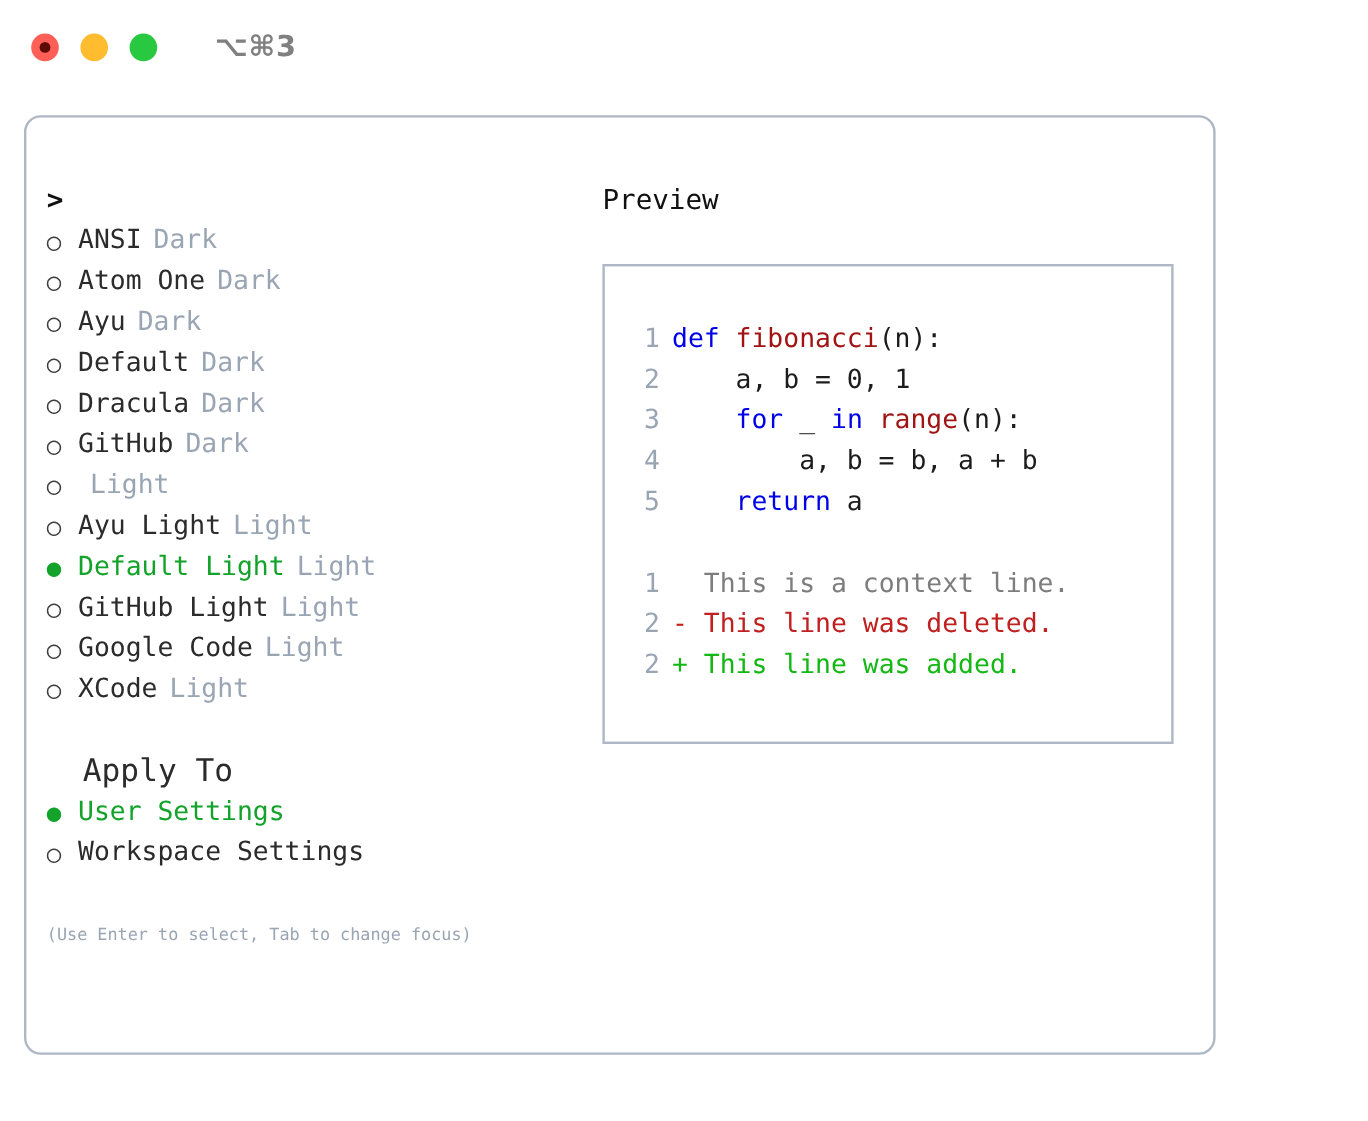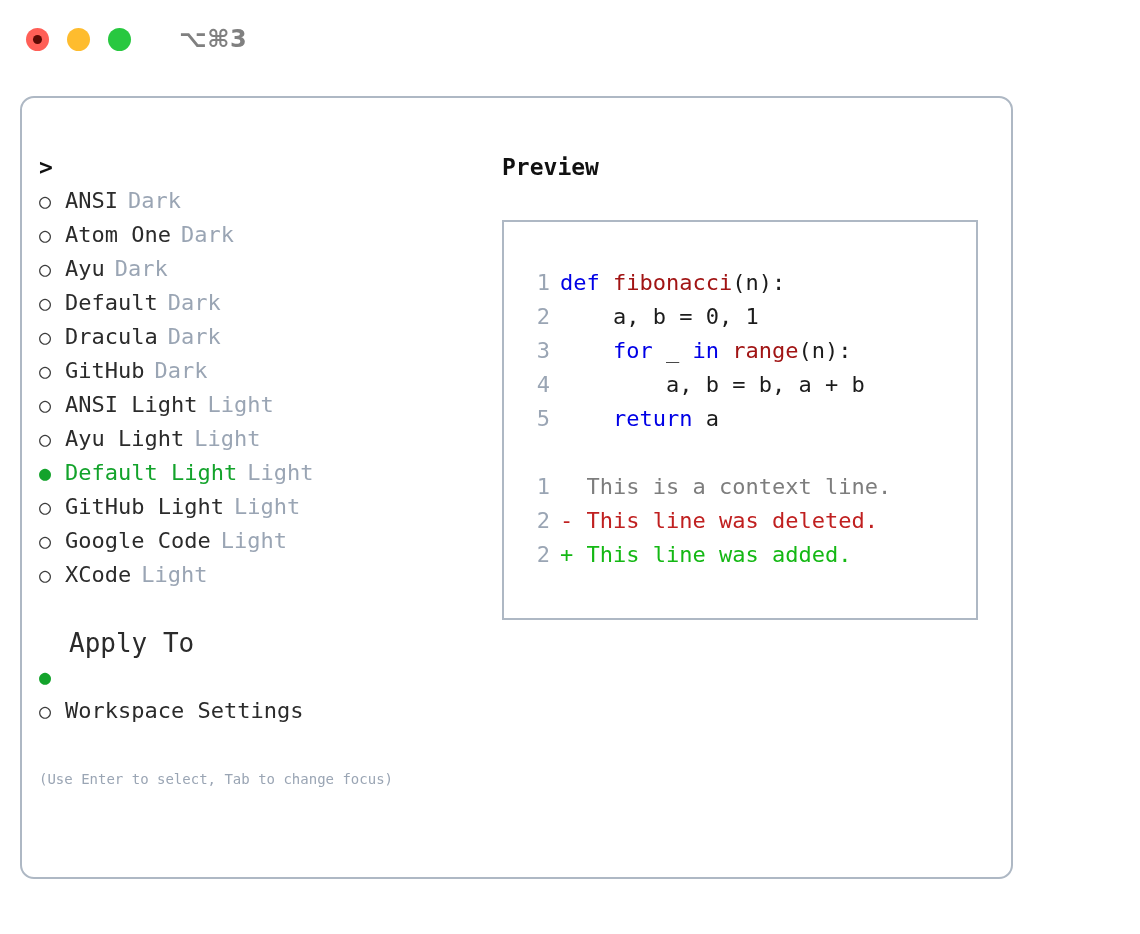--- a/index.html
+++ b/index.html
@@ -148,21 +148,21 @@
 
   
   .right-col {
     position: absolute;
     left: 480px;
     top: 52px;
     width: 495px;
   }
   .preview-title {
     font-size: 23px;
-    font-weight: 700;
+    font-weight: 400;
     color: #111111;
     line-height: 34px;
     height: 34px;
   }
   .preview-box {
     margin-top: 36px;
     width: 476px;
     height: 400px;
     border: 2px solid #aeb8c4;
     background: #ffffff;
@@ -249,21 +249,20 @@
       </div>
 
       <div class="row">
         <span class="bullet bullet-empty">○</span>
         <span class="label">GitHub</span>
         <span class="badge">Dark</span>
       </div>
 
       <div class="row">
         <span class="bullet bullet-empty">○</span>
-        <span class="label">ANSI Light</span>
         <span class="badge">Light</span>
       </div>
 
       <div class="row">
         <span class="bullet bullet-empty">○</span>
         <span class="label">Ayu Light</span>
         <span class="badge">Light</span>
       </div>
 
       <div class="row">
@@ -289,20 +288,21 @@
         <span class="label">XCode</span>
         <span class="badge">Light</span>
       </div>
 
       <div class="spacer-md"></div>
 
       <div class="section-head">Apply To</div>
 
       <div class="row">
         <span class="bullet bullet-filled">●</span>
+        <span class="label label-active">User Settings</span>
       </div>
 
       <div class="row">
         <span class="bullet bullet-empty">○</span>
         <span class="label">Workspace Settings</span>
       </div>
 
       <div class="hint">(Use Enter to select, Tab to change focus)</div>
     </div>
 

